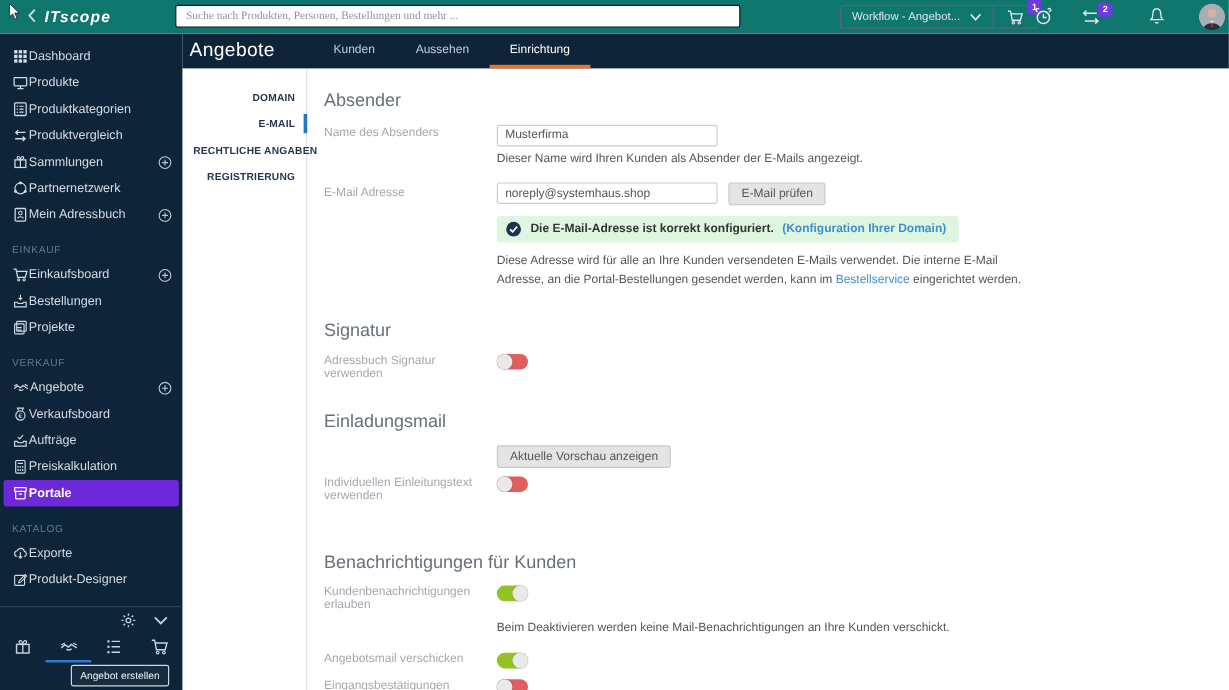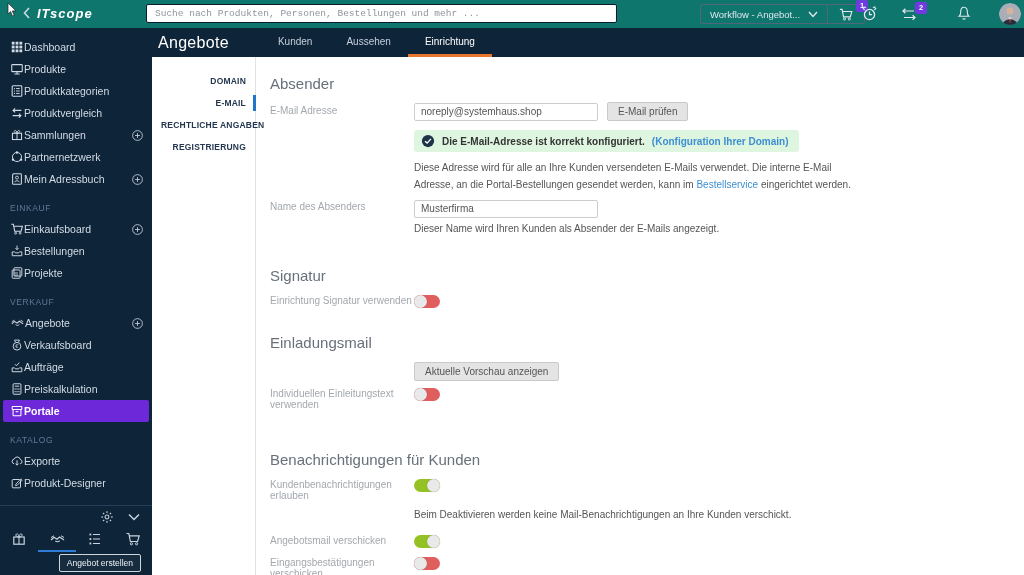--- a/index.html
+++ b/index.html
@@ -9,21 +9,21 @@
   .ico { display:inline-flex; align-items:center; justify-content:center; flex:0 0 auto; }
 
   
   .topbar { position:absolute; left:0; top:0; width:1024px; height:28px; background:#0f766e; z-index:30; }
   .cursor { position:absolute; left:7px; top:3px; }
   .back-btn { position:absolute; left:22px; top:6px; color:#cfd9e4; cursor:pointer; }
   .logo { position:absolute; left:37px; top:6px; color:#fff; font-style:italic; font-weight:bold;
     font-size:13px; letter-spacing:1px; }
   .search { position:absolute; left:146px; top:4px; width:471px; height:19px; background:#fff;
     border:1px solid #0a1c2c; border-radius:2px; font-size:9.5px; color:#444; padding:0 8px;
-    font-family:Liberation Mono, monospace; }
+    font-family:Liberation Serif, serif; }
   .search::placeholder { color:#8e959c; }
   .wf-wrap { position:absolute; left:700px; top:4px; height:20px; display:flex; align-items:stretch;
     border:1px solid #53657a; border-radius:2px; color:#dfe6ee; }
   .wf-dd { display:flex; align-items:center; gap:8px; padding:0 9px; font-size:9.5px; cursor:pointer; }
   .wf-cart { position:relative; display:flex; align-items:center; justify-content:center; width:37px;
     border-left:1px solid #53657a; cursor:pointer; }
   .badge { position:absolute; background:#6d3be0; color:#fff; font-size:7.5px; font-weight:bold;
     line-height:1; padding:2px 4px; border-radius:2px; }
   .tb-ico { position:absolute; color:#e3e9f0; cursor:pointer; }
   .avatar { position:absolute; left:999px; top:3px; width:22px; height:22px; border-radius:50%;
@@ -460,50 +460,50 @@
     <div class="sn-it">DOMAIN</div>
     <div class="sn-it active">E-MAIL</div>
     <div class="sn-it">RECHTLICHE ANGABEN</div>
     <div class="sn-it">REGISTRIERUNG</div>
   </div>
 
   <div class="form">
 
     <div class="sec-hd" style="margin-top:12px;">Absender</div>
     <div class="row">
+      <div class="row-lbl">Name des Absenders</div>
+      <div class="row-ctl">
+        <input class="txt-in" value="Musterfirma" style="">
+        <div class="helper">Dieser Name wird Ihren Kunden als Absender der E-Mails angezeigt.</div>
+      </div>
+    </div>
+    <div class="row">
       <div class="row-lbl">E-Mail Adresse</div>
       <div class="row-ctl">
         <div class="email-line">
           <input class="txt-in" value="noreply@systemhaus.shop" style="">
           <button class="gbtn">E-Mail prüfen</button>
         </div>
         <div class="banner">
           <span class="ico">
               <svg width="14" height="14" viewBox="0 0 16 16">
                 <circle cx="8" cy="8" r="7" fill="#1c3349"></circle>
                 <path d="M4.6 8.2 L7 10.4 L11.4 5.6" fill="none" stroke="#fff" stroke-width="1.6"></path>
               </svg>
             </span>
           <span>Die E-Mail-Adresse ist korrekt konfiguriert.</span>
           <a>(Konfiguration Ihrer Domain)</a>
         </div>
         <div class="info-p"><span>Diese Adresse wird für alle an Ihre Kunden versendeten E-Mails verwendet. Die interne E-Mail Adresse, an die Portal-Bestellungen gesendet werden, kann im </span><a>Bestellservice</a><span> eingerichtet werden.</span></div>
       </div>
     </div>
-    <div class="row">
-      <div class="row-lbl">Name des Absenders</div>
-      <div class="row-ctl">
-        <input class="txt-in" value="Musterfirma" style="">
-        <div class="helper">Dieser Name wird Ihren Kunden als Absender der E-Mails angezeigt.</div>
-      </div>
-    </div>
 
     <div class="sec-hd" style="margin-top:24px;">Signatur</div>
     <div class="trow">
-      <div class="row-lbl">Einrichtung Signatur verwenden</div>
+      <div class="row-lbl">Adressbuch Signatur verwenden</div>
       <div class="toggle off">
           <span class="knob"></span>
         </div>
     </div>
 
     <div class="sec-hd" style="margin-top:26px;">Einladungsmail</div>
     <div class="row">
       <div class="row-lbl"></div>
       <div class="row-ctl"><button class="gbtn">Aktuelle Vorschau anzeigen</button></div>
     </div>

